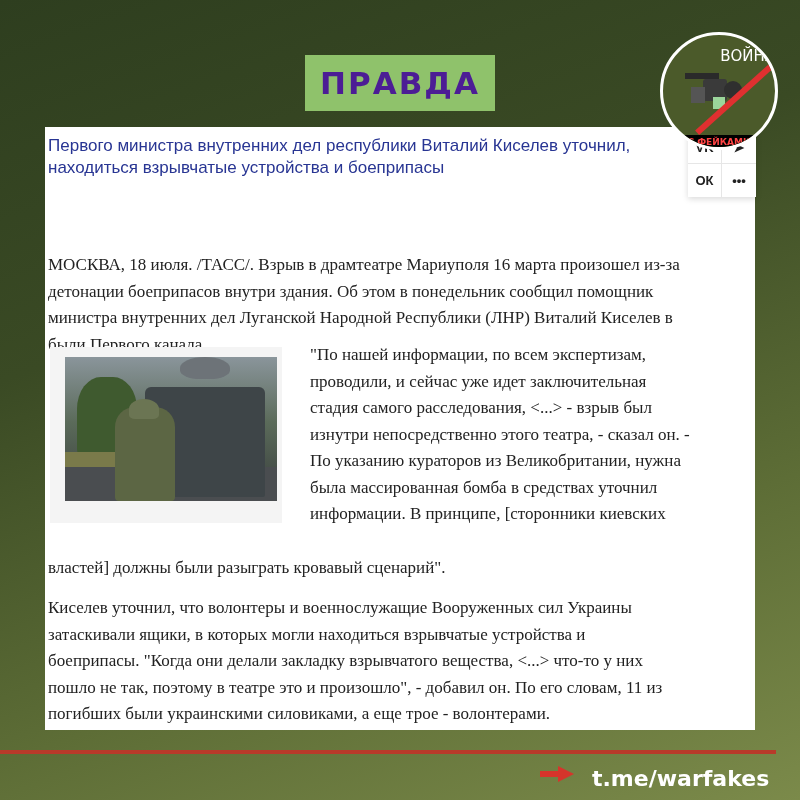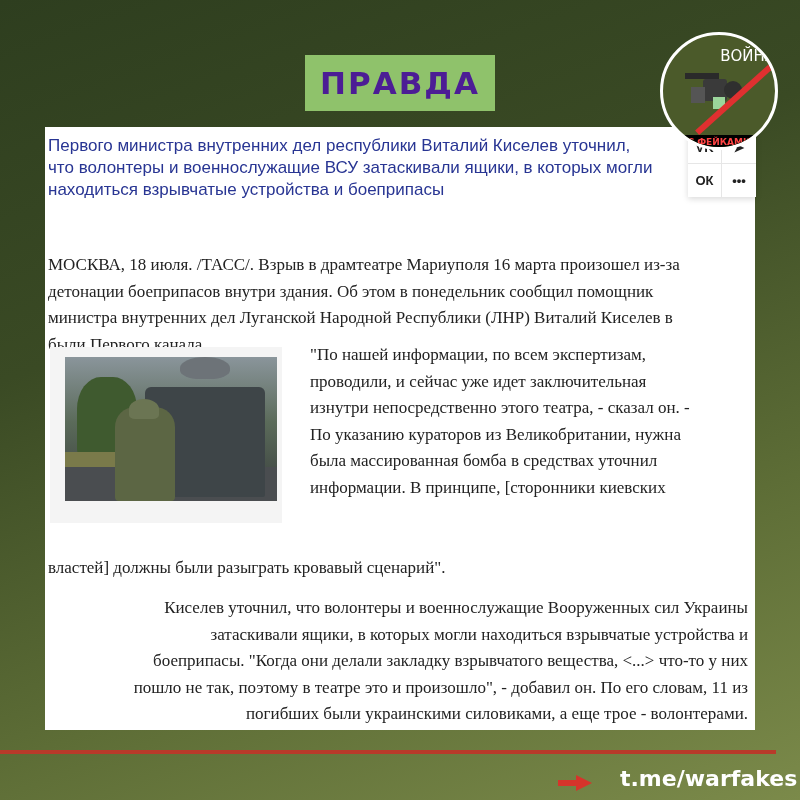--- a/index.html
+++ b/index.html
@@ -72,26 +72,26 @@
     }
     .photo .tree { position:absolute; left:12px; top:20px; width:60px; height:80px; background:#3f5a2f; border-radius:40% 40% 10% 10%; }
     .photo .grass { position:absolute; left:0; top:95px; width:70px; height:20px; background:#7a7a4a; }
     .photo .road { position:absolute; left:0; top:110px; width:212px; height:34px; background:#4a4d50; }
     .photo .truck { position:absolute; left:80px; top:30px; width:120px; height:110px; background:#3e4548; border-radius:6px 6px 2px 2px; }
     .photo .dish { position:absolute; left:115px; top:0; width:50px; height:22px; background:#6d7378; border-radius:50% 50% 40% 40%; }
     .photo .soldier { position:absolute; left:50px; top:50px; width:60px; height:94px; background:#5c6644; border-radius:20px 20px 4px 4px; }
     .photo .helmet { position:absolute; left:64px; top:42px; width:30px; height:20px; background:#6b7553; border-radius:50% 50% 20% 20%; }
     .quote { position: absolute; left: 265px; top: 215px; width: 440px; }
     .quote-tail { position: absolute; left: 3px; top: 428px; width: 700px; }
-    .para3 { position: absolute; left: 3px; top: 468px; width: 700px; text-align: right; }
+    .para3 { position: absolute; left: 3px; top: 468px; width: 700px; }
     .redline {
       position: absolute; left: 0; top: 750px; width: 776px; height: 4px; background: #b83a2a;
     }
     .footer {
-      position: absolute; left: 558px; top: 766px; display: flex; align-items: flex-end; gap: 28px;
+      position: absolute; left: 540px; top: 766px; display: flex; align-items: flex-start; gap: 18px;
     }
     .footer .arrow { width: 34px; height: 16px; position: relative; }
     .footer span.link {
       color: #ffffff; font-weight: bold; font-size: 22px; font-family: "DejaVu Sans", sans-serif;
     }
   </style>
 </head>
 <body>
 
 <div class="badge">
@@ -107,21 +107,20 @@
     <rect x="6" y="16" width="14" height="16" fill="#555"></rect>
     <rect x="28" y="26" width="12" height="12" fill="#9bd59b"></rect>
   </svg>
   <div class="slash"></div>
   <div class="bottom">С ФЕЙКАМИ</div>
 </div>
 
 <div class="card">
   <div class="headline">
     <div>Первого министра внутренних дел республики Виталий Киселев уточнил,</div>
-    <div>что волонтеры и военнослужащие ВСУ затаскивали ящики, в которых могли</div>
     <div>находиться взрывчатые устройства и боеприпасы</div>
   </div>
 
   <div class="share">
     <div>VK</div>
     <div style="border-right:none">➤</div>
     <div style="border-bottom:none">ОК</div>
     <div style="border-right:none;border-bottom:none">•••</div>
   </div>
 
@@ -140,20 +139,21 @@
       <div class="dish"></div>
       <div class="truck"></div>
       <div class="soldier"></div>
       <div class="helmet"></div>
     </div>
   </div>
 
   <div class="quote serif">
     <div>"По нашей информации, по всем экспертизам,</div>
     <div>проводили, и сейчас уже идет заключительная</div>
+    <div>стадия самого расследования, &lt;...&gt; - взрыв был</div>
     <div>изнутри непосредственно этого театра, - сказал он. -</div>
     <div>По указанию кураторов из Великобритании, нужна</div>
     <div>была массированная бомба в средствах уточнил</div>
     <div>информации. В принципе, [сторонники киевских</div>
   </div>
   <div class="quote-tail serif">властей] должны были разыграть кровавый сценарий".</div>
 
   <div class="para3 serif">
     <div>Киселев уточнил, что волонтеры и военнослужащие Вооруженных сил Украины</div>
     <div>затаскивали ящики, в которых могли находиться взрывчатые устройства и</div>

